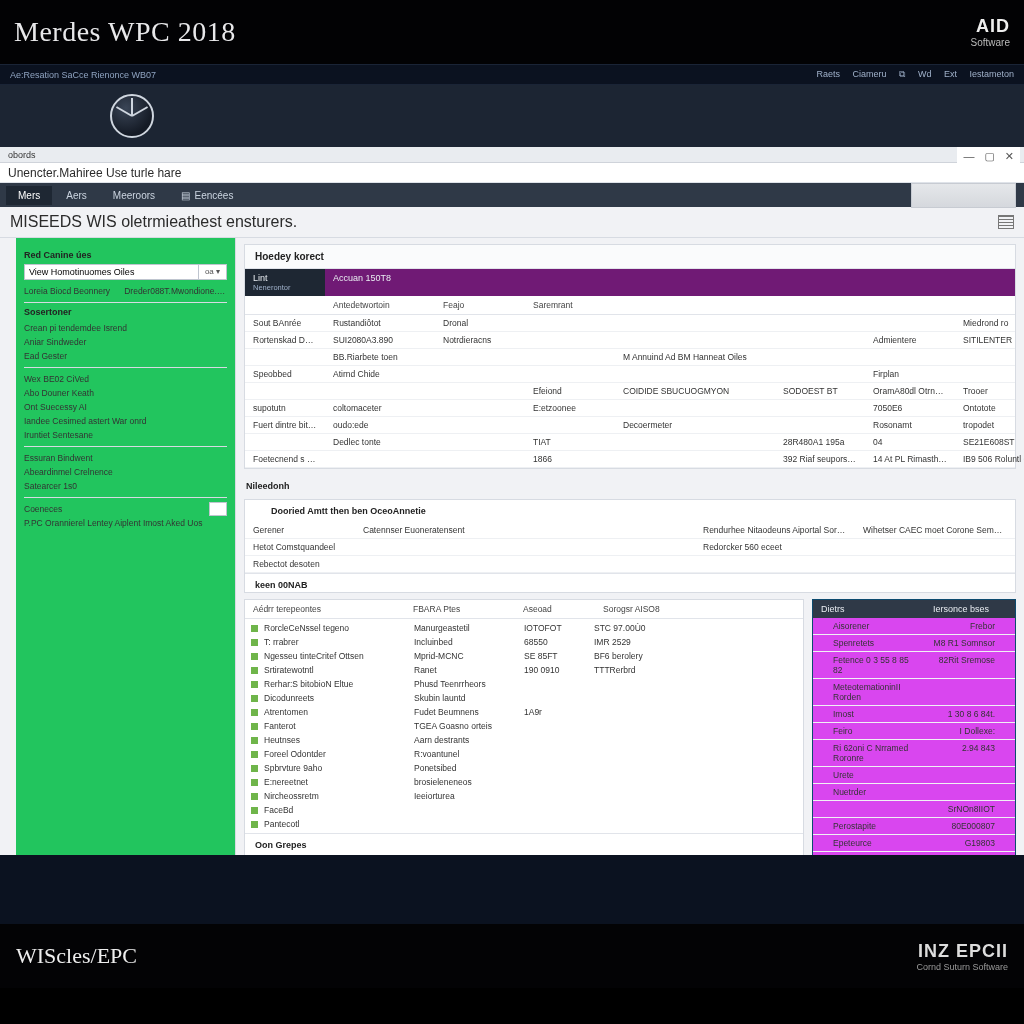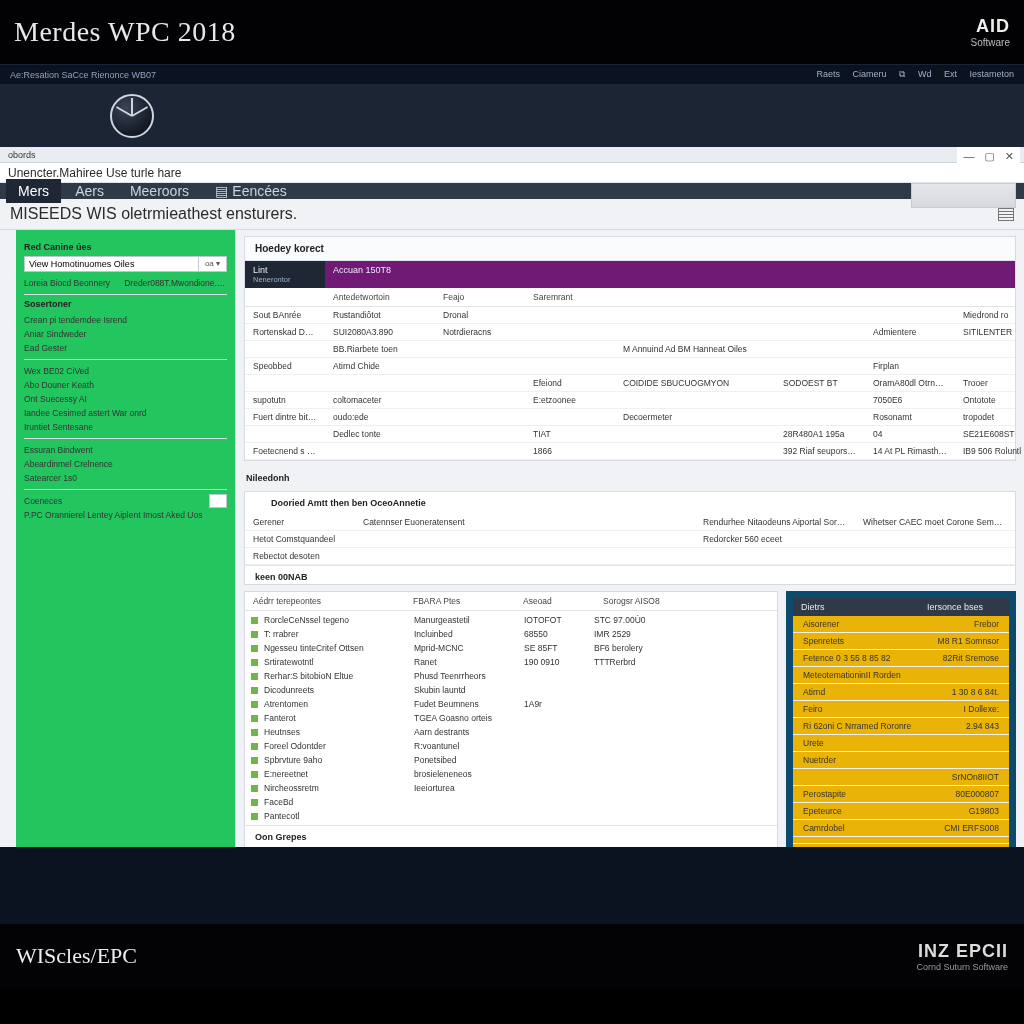--- a/index.html
+++ b/index.html
@@ -14,21 +14,21 @@
   .menubar .ml { color: #8fa3c0; }
   .menubar .mr span { margin-left: 10px; color: #9fb0c9; }
   .logobar { height: 62px; background: #1c2533; display: flex; align-items: center; padding-left: 110px; position: relative; }
   .logobar .mb-logo { width: 44px; height: 44px; border-radius: 50%; border: 2px solid #cfd6df; position: relative; background: radial-gradient(circle at 35% 30%, #3a4556 0%, #141a25 70%); }
   .logobar .mb-logo::before { content:""; position:absolute; top:50%; left:50%; width:2px; height:18px; background:#cfd6df; transform-origin: top center; transform: translate(-50%,-100%) rotate(0deg); }
   .logobar .mb-logo .sp1, .logobar .mb-logo .sp2 { position:absolute; top:50%; left:50%; width:2px; height:18px; background:#cfd6df; transform-origin: top center; }
   .logobar .mb-logo .sp1 { transform: translate(-50%,0) rotate(120deg); }
   .logobar .mb-logo .sp2 { transform: translate(-50%,0) rotate(-120deg); }
   .tabline { height: 16px; background: #e9ecf0; font-size: 9px; color: #333; display:flex; align-items:center; padding:0 8px; border-bottom:1px solid #cfd3da; }
   .breadcrumb { height: 20px; background: #fff; font-family: "Times New Roman", serif; font-size: 12px; color: #2b2b2b; display:flex; align-items:center; padding:0 8px; border-bottom:1px solid #dfe3e9; }
-  .ribbon { height: 16px; background: #2f3947; display:flex; align-items:center; padding:0 6px; font-size:14px; color:#cbd4e0; }
+  .ribbon { height: 24px; background: #2f3947; display:flex; align-items:center; padding:0 6px; font-size:10px; color:#cbd4e0; }
   .ribbon .tab { padding: 4px 12px; margin-right: 2px; color:#cbd4e0; cursor:pointer; }
   .ribbon .tab.active { background:#1e2733; color:#fff; }
   .ribbon .tab .ic { margin-right:4px; }
   .heading { background:#f1f2f5; padding:6px 10px; font-family:"Times New Roman", serif; font-size:16px; color:#2b2b2b; border-bottom:1px solid #d7dbe2; display:flex; justify-content:space-between; align-items:center; }
   .heading .hicon { width:16px; height:14px; border:1px solid #777; display:inline-block; background: repeating-linear-gradient(#777, #777 1px, transparent 1px, transparent 3px); }
   .workspace { display:flex; height: calc(100% - 64px - 20px - 62px - 16px - 20px - 26px - 30px - 4px); background:#f1f2f5; }
   .sidebar { width:220px; background:#22c55e; border-right:1px solid #d7dbe2; padding:4px 0; overflow:hidden;margin-left:16px; }
   .side-sec { padding: 4px 8px; }
   .side-title { font-weight:bold; font-size:9px; color:#222; margin:4px 0; }
   .side-select { display:flex; margin-bottom:4px; }
@@ -43,28 +43,28 @@
   .darkhead .cell { padding:4px 8px; }
   .darkhead .cell.active { background:#1e2733; }
   .colhead { display:flex; font-size:8.5px; color:#444; border-bottom:1px solid #e1e4ea; background:#fff; }
   .colhead .c { padding:4px 8px; }
   .gridrow { display:flex; font-size:8.5px; color:#333; border-bottom:1px solid #eef0f3; }
   .gridrow .c { padding:3px 8px; overflow:hidden; white-space:nowrap; text-overflow:ellipsis; }
   .w80 { flex:0 0 80px; } .w90 { flex:0 0 90px; } .w110 { flex:0 0 110px; } .w160 { flex:0 0 160px; } .wf { flex:1; }
   .section-label { font-size:9px; font-weight:bold; color:#222; padding:6px 10px 2px; }
   .two-col { display:flex; gap:8px; margin:0 8px; }
   .two-col .left { flex:1; background:#fff; border:1px solid #d7dbe2; }
-  .two-col .right { width:230px; background:#eab308; border:7px solid #0c4a6e; }
+  .two-col .right { width:204px; background:#d946ef; border:1px solid #0c4a6e; }
   .mini-head { background:#2f3947; color:#e8ecf1; font-size:9px; display:flex; padding:0; }
   .mini-head .mh { padding:4px 8px; flex:1; }
   .list { padding:2px 6px; }
   .list .li { display:flex; align-items:center; font-size:8.5px; padding:2px 0; color:#333; }
   .list .li .dot { width:7px; height:7px; background:#6fb54a; margin-right:6px; flex:0 0 7px; }
   .list .li span { overflow:hidden; white-space:nowrap; text-overflow:ellipsis; }
-  .kv { display:flex; font-size:8.5px; padding:3px 10px; border-bottom:1px solid #f0f1f4; color:#333; }
+  .kv { display:flex; font-size:8.5px; padding:3px 20px; border-bottom:1px solid #f0f1f4; color:#333; }
   .kv .k { flex:1; } .kv .v { flex:0 0 80px; text-align:right; }
   .footer { height:64px; background:#030305; display:flex; align-items:center; justify-content:space-between; padding:0 16px; }
   .footer .fl { color:#eee; font-family:"Times New Roman", serif; font-size:22px; }
   .footer .fr { color:#ddd; text-align:right; }
   .footer .fr .r1 { font-size:18px; font-weight:bold; letter-spacing:1px; }
   .footer .fr .r2 { font-size:9px; color:#9a9a9a; }
   .winctrl { position:absolute; right:4px; top:0; height:18px; display:flex; gap:10px; color:#555; font-size:11px; align-items:center; background:#fff; padding:0 6px;}
   .thumb { position:absolute; right:8px; top:0; width:105px; height:25px; background:linear-gradient(#e5e7ea,#d5d8dd); border:1px solid #c7cbd2;}
 </style>
 </head>
@@ -434,21 +434,21 @@
               </div>
               <div class="kv">
                 <div class="k">Fetence 0 3 55 8 85 82</div>
                 <div class="v">82Rit Sremose</div>
               </div>
               <div class="kv">
                 <div class="k">MeteotemationinII Rorden</div>
                 <div class="v"></div>
               </div>
               <div class="kv">
-                <div class="k">Atirnd</div>
+                <div class="k">Imost</div>
                 <div class="v">1 30 8 6 84t.</div>
               </div>
               <div class="kv">
                 <div class="k">Feiro</div>
                 <div class="v">I Dollexe:</div>
               </div>
               <div class="kv">
                 <div class="k">Ri 62oni C Nrramed Roronre</div>
                 <div class="v">2.94 843</div>
               </div>

